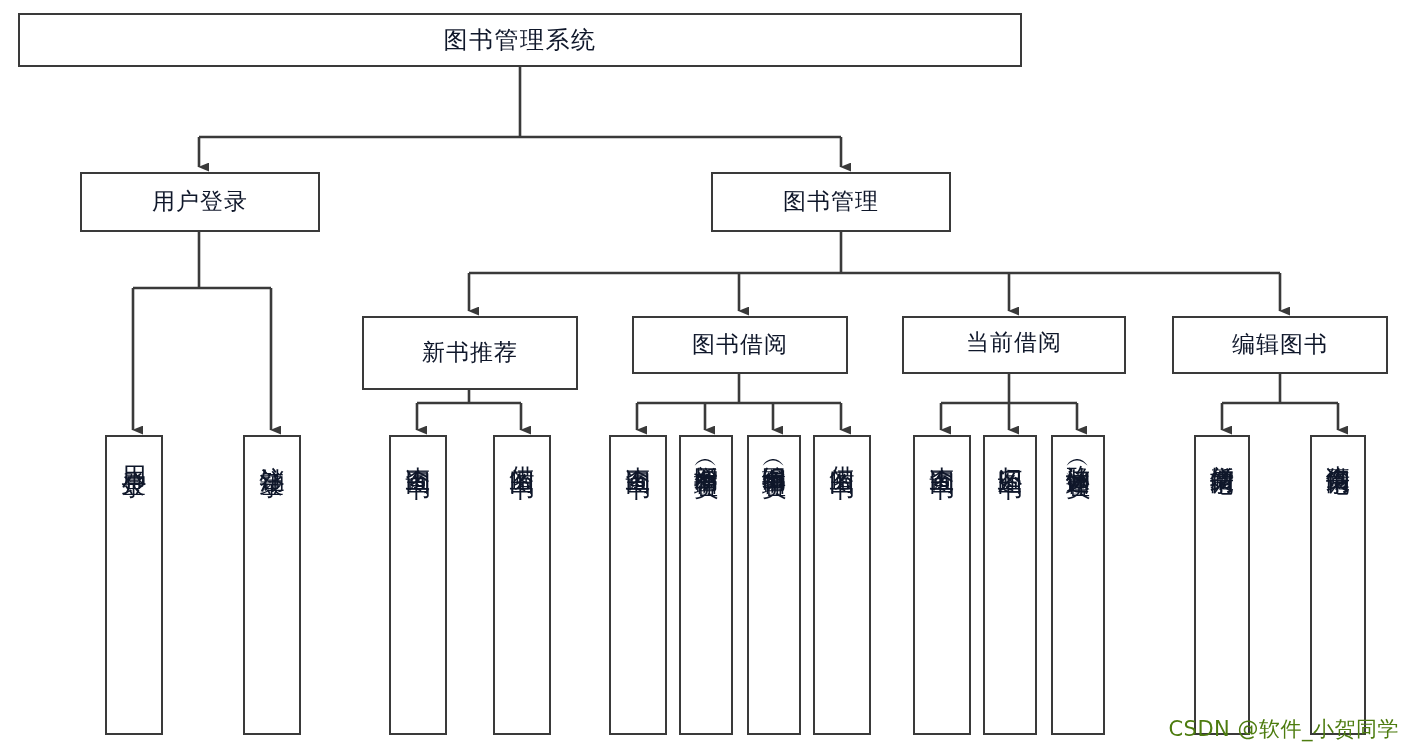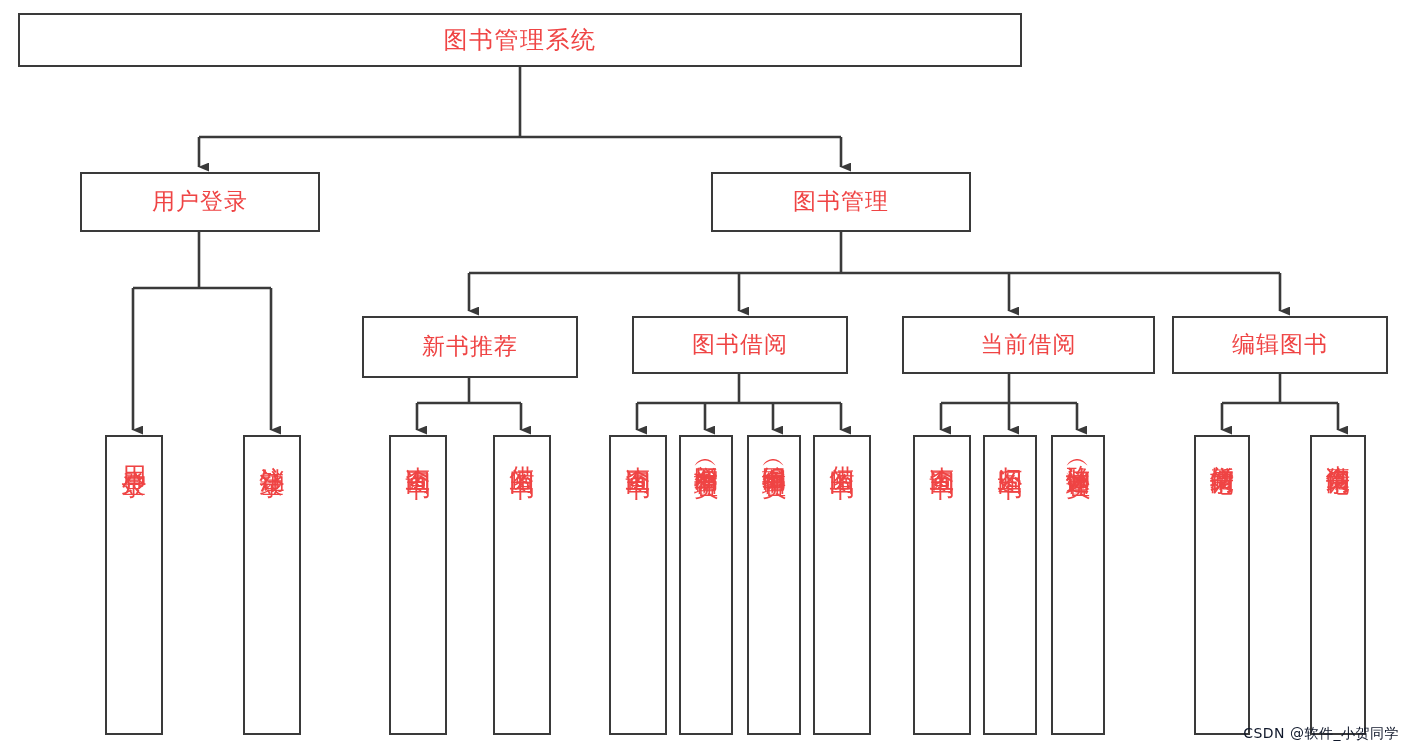--- a/index.html
+++ b/index.html
@@ -33,21 +33,21 @@
     border: 2px solid #3a3a3a;
     display: flex;
     align-items: center;
     justify-content: center;
     color: #1d1d1d;
   }
   .node .label {
     display: block;
     text-align: center;
     line-height: 1.18;
-    color: #ef4444;
+    color: #0f172a;
   }
   
   .node.horiz .label {
     font-size: 23px;
     letter-spacing: 1px;
   }
   .node.root .label {
     font-size: 24px;
     letter-spacing: 1.5px;
   }
@@ -66,22 +66,22 @@
     white-space: nowrap;
   }
   .node.vert.tall .label {
     font-size: 24px;
     letter-spacing: 1.5px;
   }
   #watermark {
     position: absolute;
     right: 6px;
     bottom: 4px;
-    font-size: 14px;
-    color: #0f172a;
+    font-size: 21px;
+    color: #4d7c0f;
     font-family: "DejaVu Sans", "Liberation Sans", sans-serif;
     letter-spacing: 0.5px;
     white-space: nowrap;
   }
 </style>
 </head>
 <body>
 
 <div id="diagram-root">
 
@@ -135,31 +135,31 @@
     </g>
   </svg>
 
   <div class="node root horiz" style="left:18px; top:13px; width:1004px; height:54px;">
     <span class="label">图书管理系统</span>
   </div>
 
   <div class="node horiz" style="left:80px; top:172px; width:240px; height:60px;">
     <span class="label">用户登录</span>
   </div>
-  <div class="node horiz" style="left:711px; top:172px; width:260px; height:60px;">
+  <div class="node horiz" style="left:711px; top:172px; width:240px; height:60px;">
     <span class="label">图书管理</span>
   </div>
 
-  <div class="node horiz" style="left:362px; top:316px; width:216px; height:62px;">
+  <div class="node horiz" style="left:362px; top:316px; width:216px; height:74px;">
     <span class="label">新书推荐</span>
   </div>
   <div class="node horiz" style="left:632px; top:316px; width:216px; height:58px;align-items:center;">
     <span class="label">图书借阅</span>
   </div>
-  <div class="node horiz" style="left:902px; top:316px; width:253px; height:58px;">
+  <div class="node horiz" style="left:902px; top:316px; width:224px; height:58px;font-family:Liberation Mono, monospace;">
     <span class="label">当前借阅</span>
   </div>
   <div class="node horiz" style="left:1172px; top:316px; width:216px; height:58px;">
     <span class="label">编辑图书</span>
   </div>
 
   <div class="node vert" style="left:105px; top:435px; width:58px; height:300px;">
     <span class="label">用户登录</span>
   </div>
   <div class="node vert" style="left:243px; top:435px; width:58px; height:300px;">

